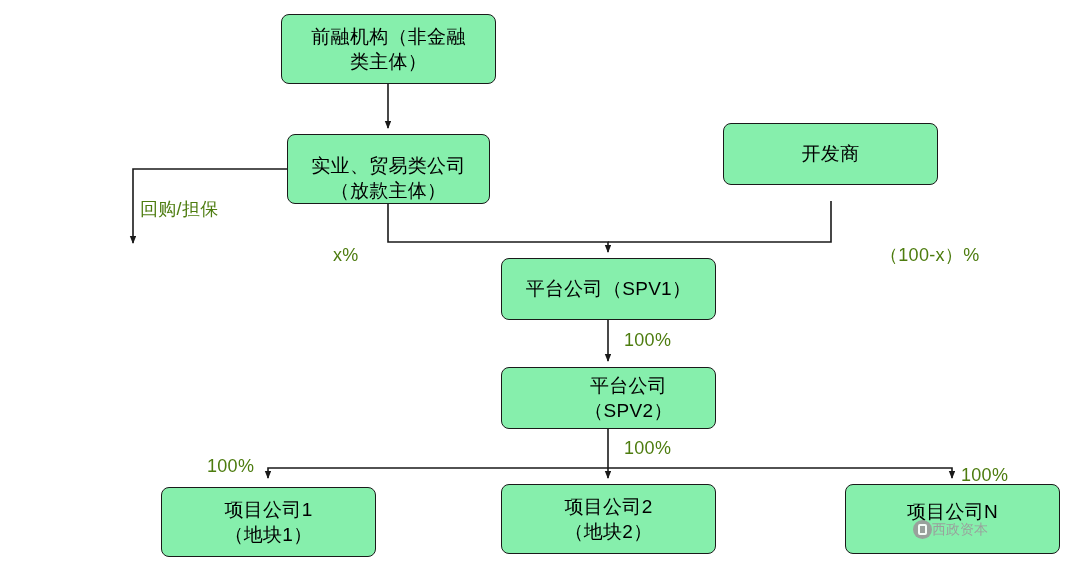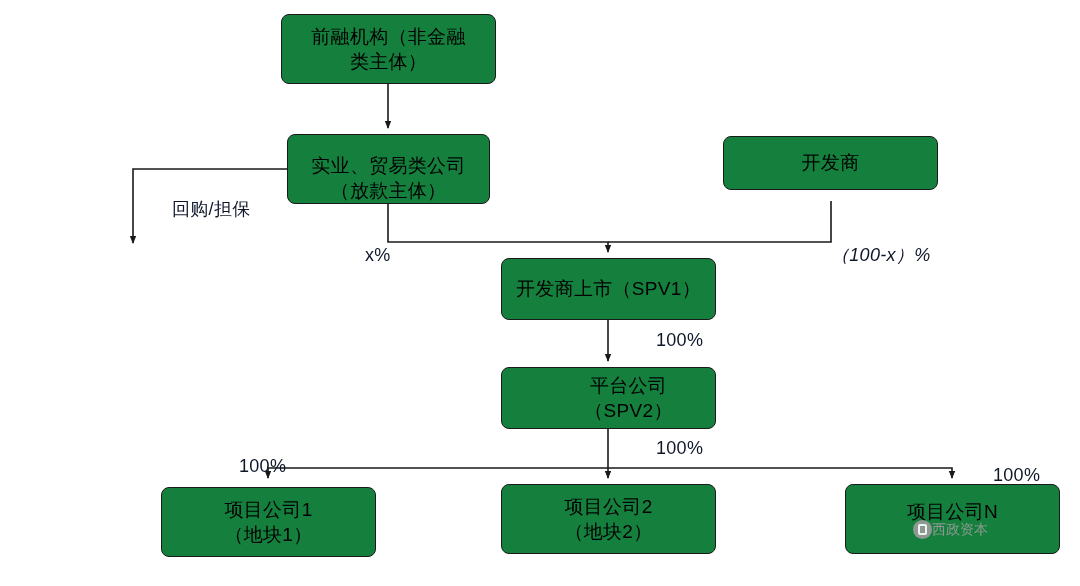--- a/index.html
+++ b/index.html
@@ -24,41 +24,40 @@
     position: absolute;
     left: 0; top: 0;
     width: 1080px;
     height: 586px;
   }
   .node {
     position: absolute;
     box-sizing: border-box;
     border: 1.6px solid #1a1a1a;
     border-radius: 8px;
-    background: #15803d;
+    background: #86efac;
     display: flex;
     align-items: center;
     justify-content: center;
     text-align: center;
     font-size: 19px;
     line-height: 1.32;
     color: #000000;
     letter-spacing: 0.3px;
   }
   .node .label {
     padding: 0 6px;
     white-space: pre-line;
   }
   .edge-label {
     position: absolute;
     font-size: 18px;
-    color: #0f172a;
+    color: #4d7c0f;
     white-space: nowrap;
     letter-spacing: 0.3px;
-    margin-left: 32px;
   }
   .watermark {
     position: absolute;
     display: flex;
     align-items: center;
     gap: 0;
     font-size: 14px;
     color: #9b9b9b;
     opacity: 0.92;
   }
@@ -114,27 +113,27 @@
   <div class="node" style="left:281px; top:14px; width:215px; height:70px;">
     <span class="label">前融机构（非金融
 类主体）</span>
   </div>
 
   <div class="node" style="left:287px; top:134px; width:203px; height:70px;align-items:flex-end;">
     <span class="label">实业、贸易类公司
 （放款主体）</span>
   </div>
 
-  <div class="node" style="left:723px; top:136px; width:215px; height:54px;">
+  <div class="node" style="left:723px; top:123px; width:215px; height:62px;">
     <span class="label">开发商</span>
   </div>
 
 
   <div class="node" style="left:501px; top:258px; width:215px; height:62px;">
-    <span class="label">开发商上市（SPV1）</span>
+    <span class="label">平台公司（SPV1）</span>
   </div>
 
   <div class="node" style="left:501px; top:367px; width:215px; height:62px;padding-left:40px;">
     <span class="label">平台公司（SPV2）</span>
   </div>
 
   <div class="node" style="left:161px; top:487px; width:215px; height:70px;">
     <span class="label">项目公司1
 （地块1）</span>
   </div>
@@ -145,21 +144,21 @@
   </div>
 
   <div class="node" style="left:845px; top:484px; width:215px; height:70px;">
     <span class="label" style="margin-bottom:14px;">项目公司N</span>
   </div>
 
   <div class="edge-label" style="left:140px; top:197px;">回购/担保</div>
 
   <div class="edge-label" style="left:333px; top:245px;">x%</div>
 
-  <div class="edge-label" style="left:799px; top:243px;font-style:italic;">（100-x）%</div>
+  <div class="edge-label" style="left:880px; top:243px;">（100-x）%</div>
 
   <div class="edge-label" style="left:624px; top:330px;">100%</div>
 
   <div class="edge-label" style="left:624px; top:438px;">100%</div>
 
   <div class="edge-label" style="left:207px; top:456px;">100%</div>
 
   <div class="edge-label" style="left:961px; top:465px;">100%</div>
 
   <div class="watermark" style="left:913px; top:520px;">

